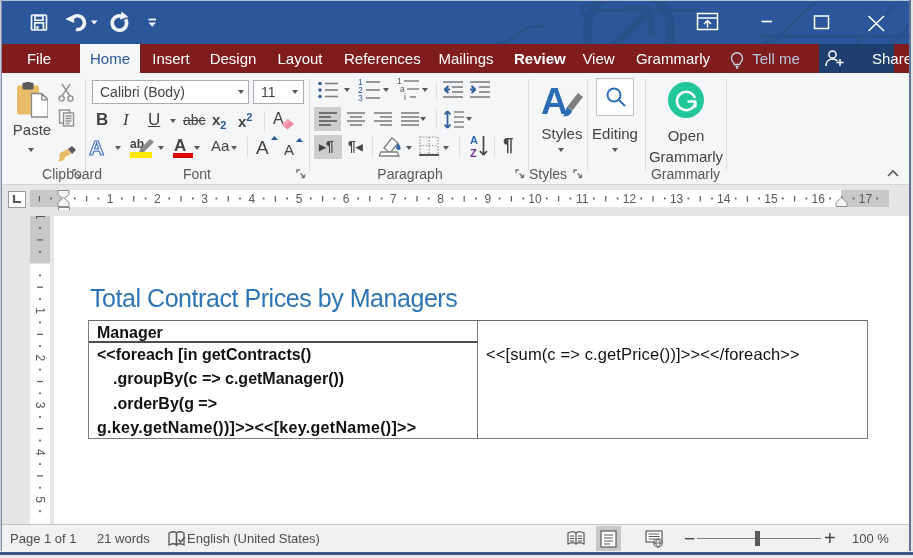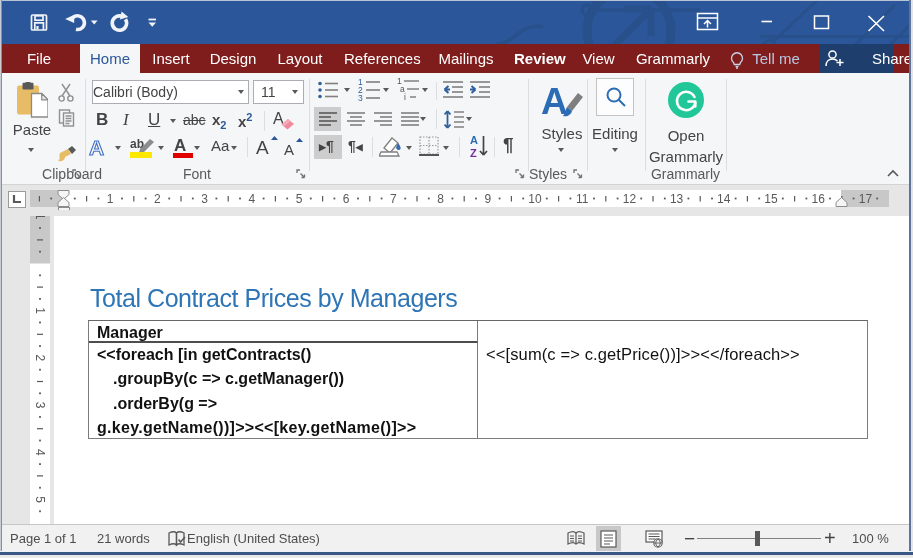--- a/index.html
+++ b/index.html
@@ -171,21 +171,21 @@
       <path d="M2 70 c-1.5 3 1 6 -2 8 c4 1 7 -1 7 -4" fill="#e8bc66"></path>
     </g>
   </svg>
   <div class="glabel" style="left:0px;width:72px;margin-left:36px;">Clipboard</div>
   <svg class="launcher" style="left:72px">
       <g stroke="#707070" fill="none" stroke-width="1.3">
         <path d="M1 4 V1 h3 M4.5 4.5 L8.5 8.5 M8.5 8.5 v-3 M8.5 8.5 h-3"></path>
       </g>
     </svg>
 
-  <div class="combo" style="left:92px;top:7px;width:157px;height:24px;line-height:22px;">Calibri (Body)</div>
+  <div class="combo" style="left:92px;top:7px;width:157px;height:24px;line-height:22px;padding-left:7px;">Calibri (Body)</div>
   <div class="caret" style="left:238px;top:17px"></div>
   <div class="combo" style="left:253px;top:7px;width:51px;height:24px;line-height:22px;padding-left:7px;">11</div>
   <div class="caret" style="left:292px;top:17px"></div>
   <div class="abs" style="left:96px;top:37px;width:20px;font-size:17px;font-weight:bold;color:#444;">B</div>
   <div class="abs" style="left:123px;top:37px;width:20px;font-size:17px;font-style:italic;font-family:'Liberation Serif',serif;color:#444;">I</div>
   <div class="abs" style="left:148px;top:37px;width:20px;font-size:17px;text-decoration:underline;color:#444;">U</div>
   <div class="caret" style="left:170px;top:46px"></div>
   <div class="abs" style="left:183px;top:39px;width:26px;font-size:14px;text-decoration:line-through;color:#444;">abc</div>
   <div class="abs" style="left:212px;top:38px;font-size:15px;font-weight:bold;color:#444;">x<span style="font-size:11px;color:#2b579a;vertical-align:-4px">2</span></div>
   <div class="abs" style="left:238px;top:38px;font-size:15px;font-weight:bold;color:#444;">x<span style="font-size:11px;color:#2b579a;vertical-align:6px">2</span></div>
@@ -354,20 +354,21 @@
   </svg>
   <div class="caret" style="left:443px;top:73px"></div>
   <div class="gsep" style="left:459px;top:64px;height:20px"></div>
   <svg class="ricon" style="left:470px;top:61px" width="19" height="25" viewBox="0 0 19 25">
     <text x="0" y="10" font-size="11" font-weight="bold" fill="#2b6cb5" font-family="Liberation Sans">A</text>
     <text x="0" y="23" font-size="11" font-weight="bold" fill="#7030a0" font-family="Liberation Sans">Z</text>
     <path d="M13.5 2 v19 M13.5 21 l-3.5 -4 M13.5 21 l3.5 -4" stroke="#444" stroke-width="1.7" fill="none"></path>
   </svg>
   <div class="gsep" style="left:494px;top:64px;height:20px"></div>
   <div class="abs" style="left:503px;top:61px;font-size:19px;font-weight:bold;color:#444;">¶</div>
+  <div class="glabel" style="left:330px;width:160px;">Paragraph</div>
   <svg class="launcher" style="left:515px">
       <g stroke="#707070" fill="none" stroke-width="1.3">
         <path d="M1 4 V1 h3 M4.5 4.5 L8.5 8.5 M8.5 8.5 v-3 M8.5 8.5 h-3"></path>
       </g>
     </svg>
 
   <svg class="ricon" style="left:539px;top:7px" width="46" height="40" viewBox="0 0 46 40">
     <text x="2" y="34" font-size="37" font-weight="bold" fill="#2b6cb5" font-family="Liberation Sans">A</text>
     <path d="M28 27 L39 13 l5 4 L33 31 z" fill="#7f7f7f"></path>
     <path d="M28 27 l5 4 c-1 4 -5 6 -9 5 c2 -2 2 -6 4 -9 z" fill="#2b6cb5"></path>

